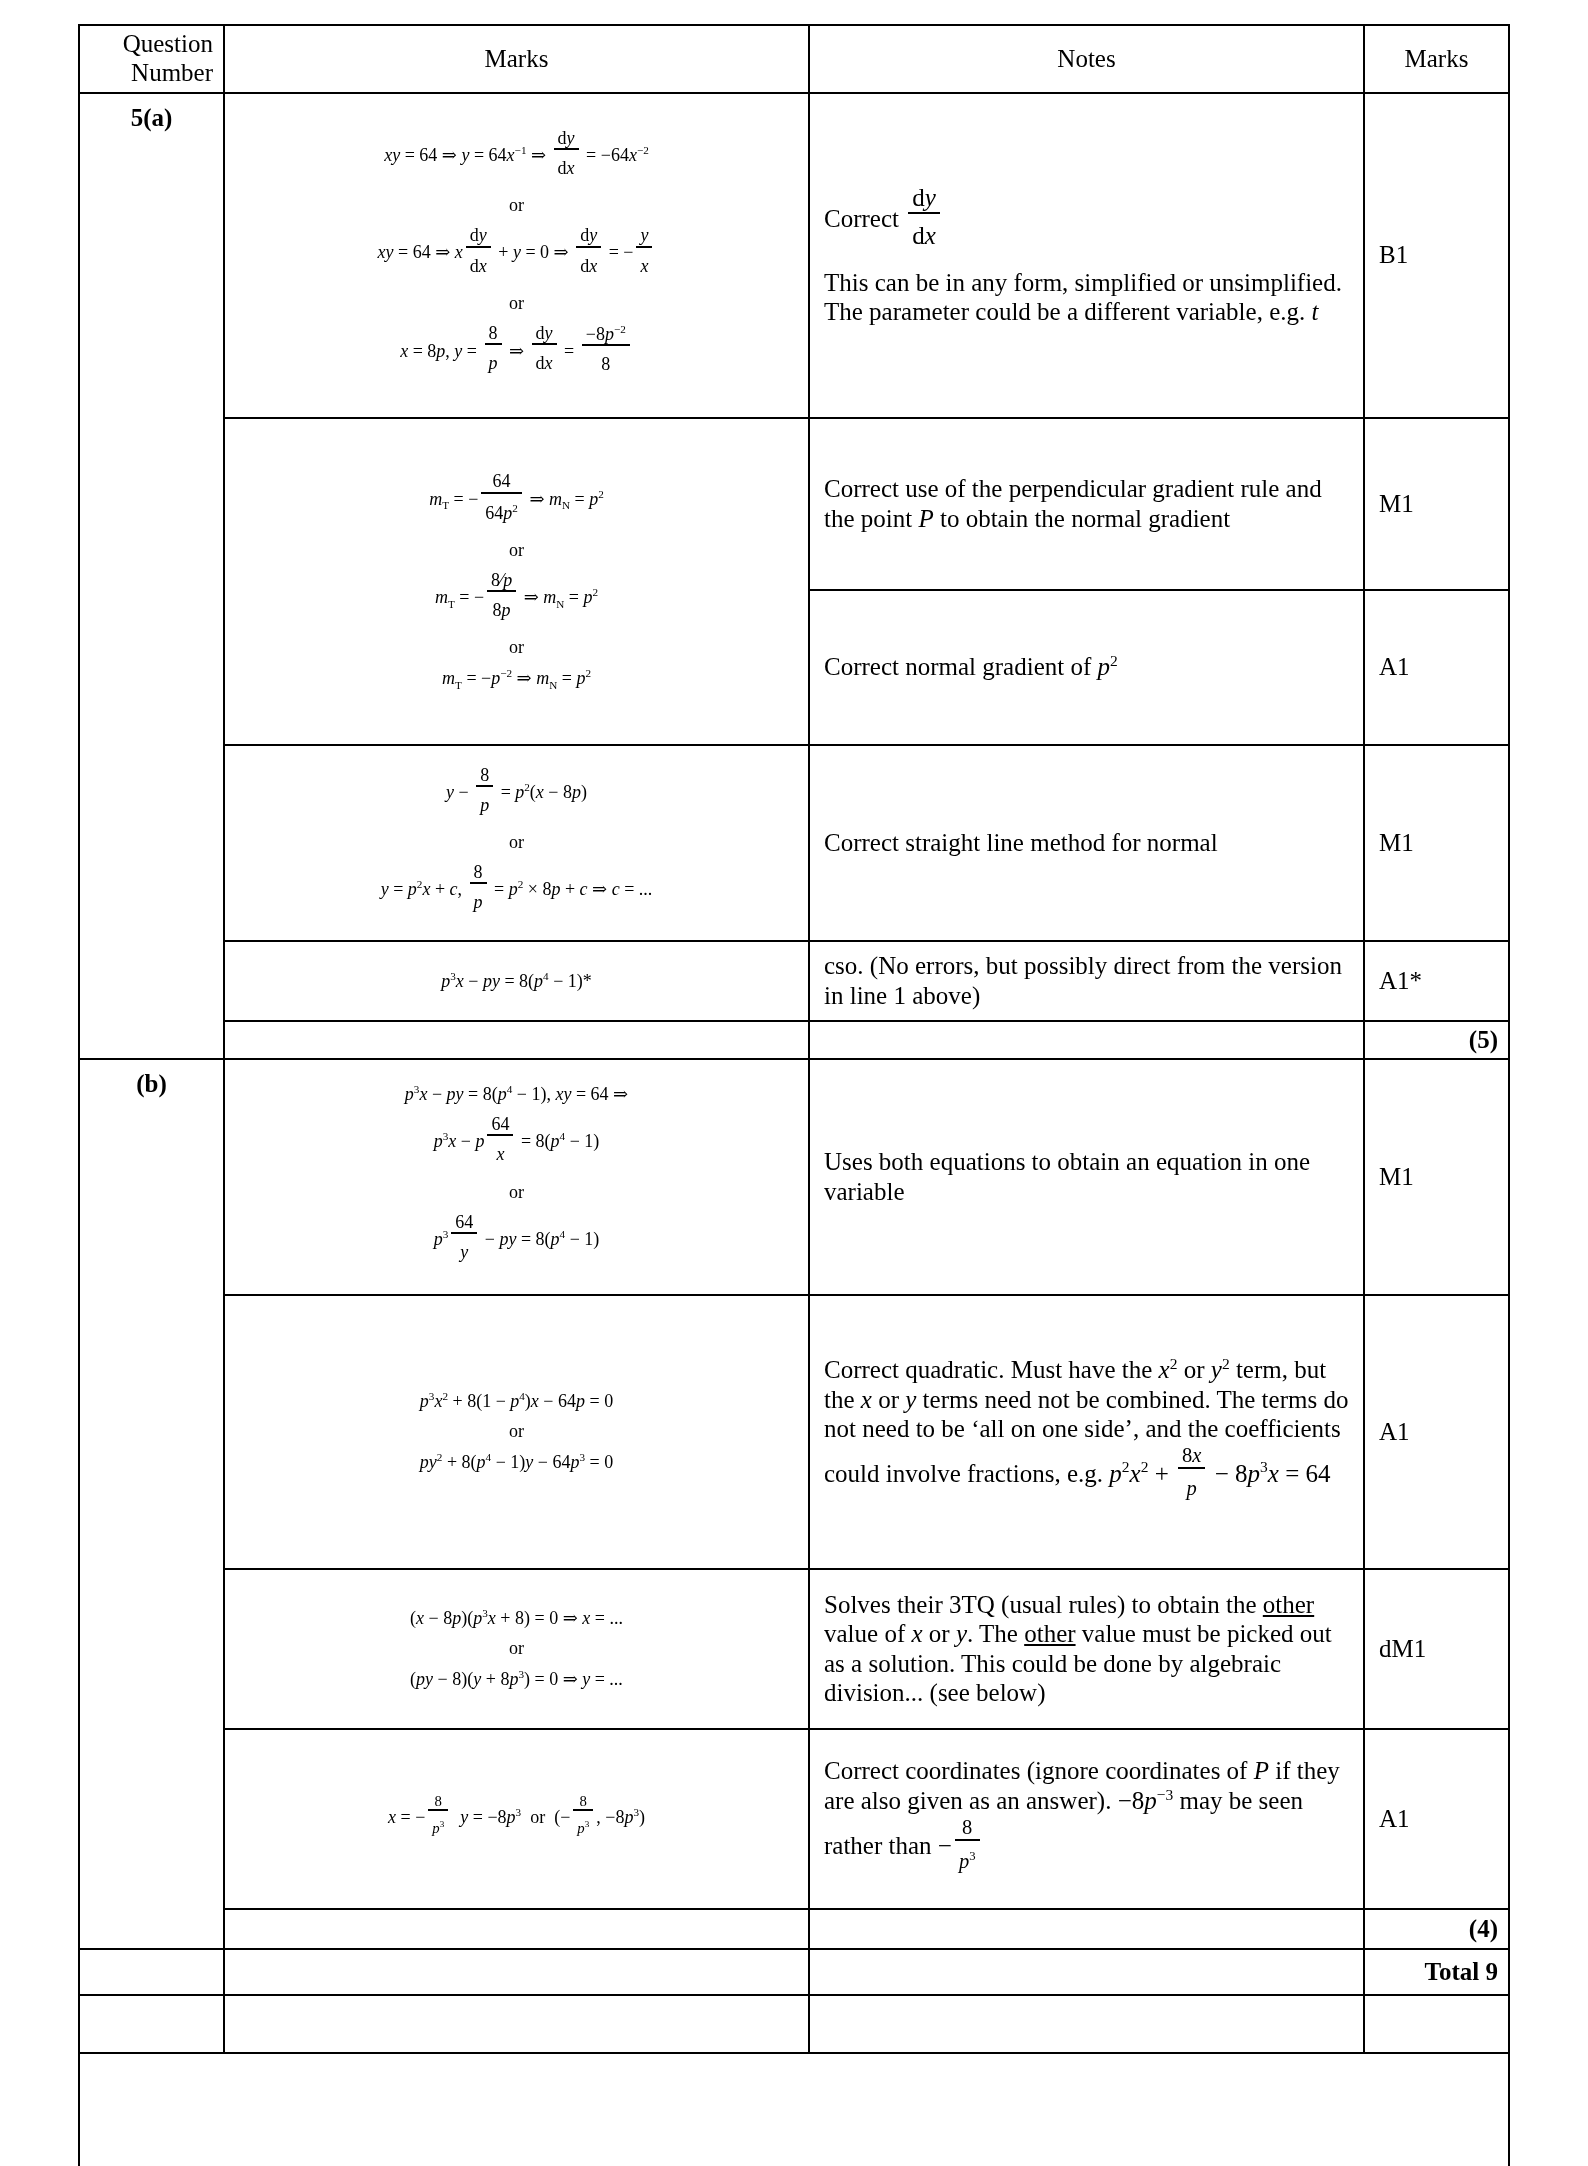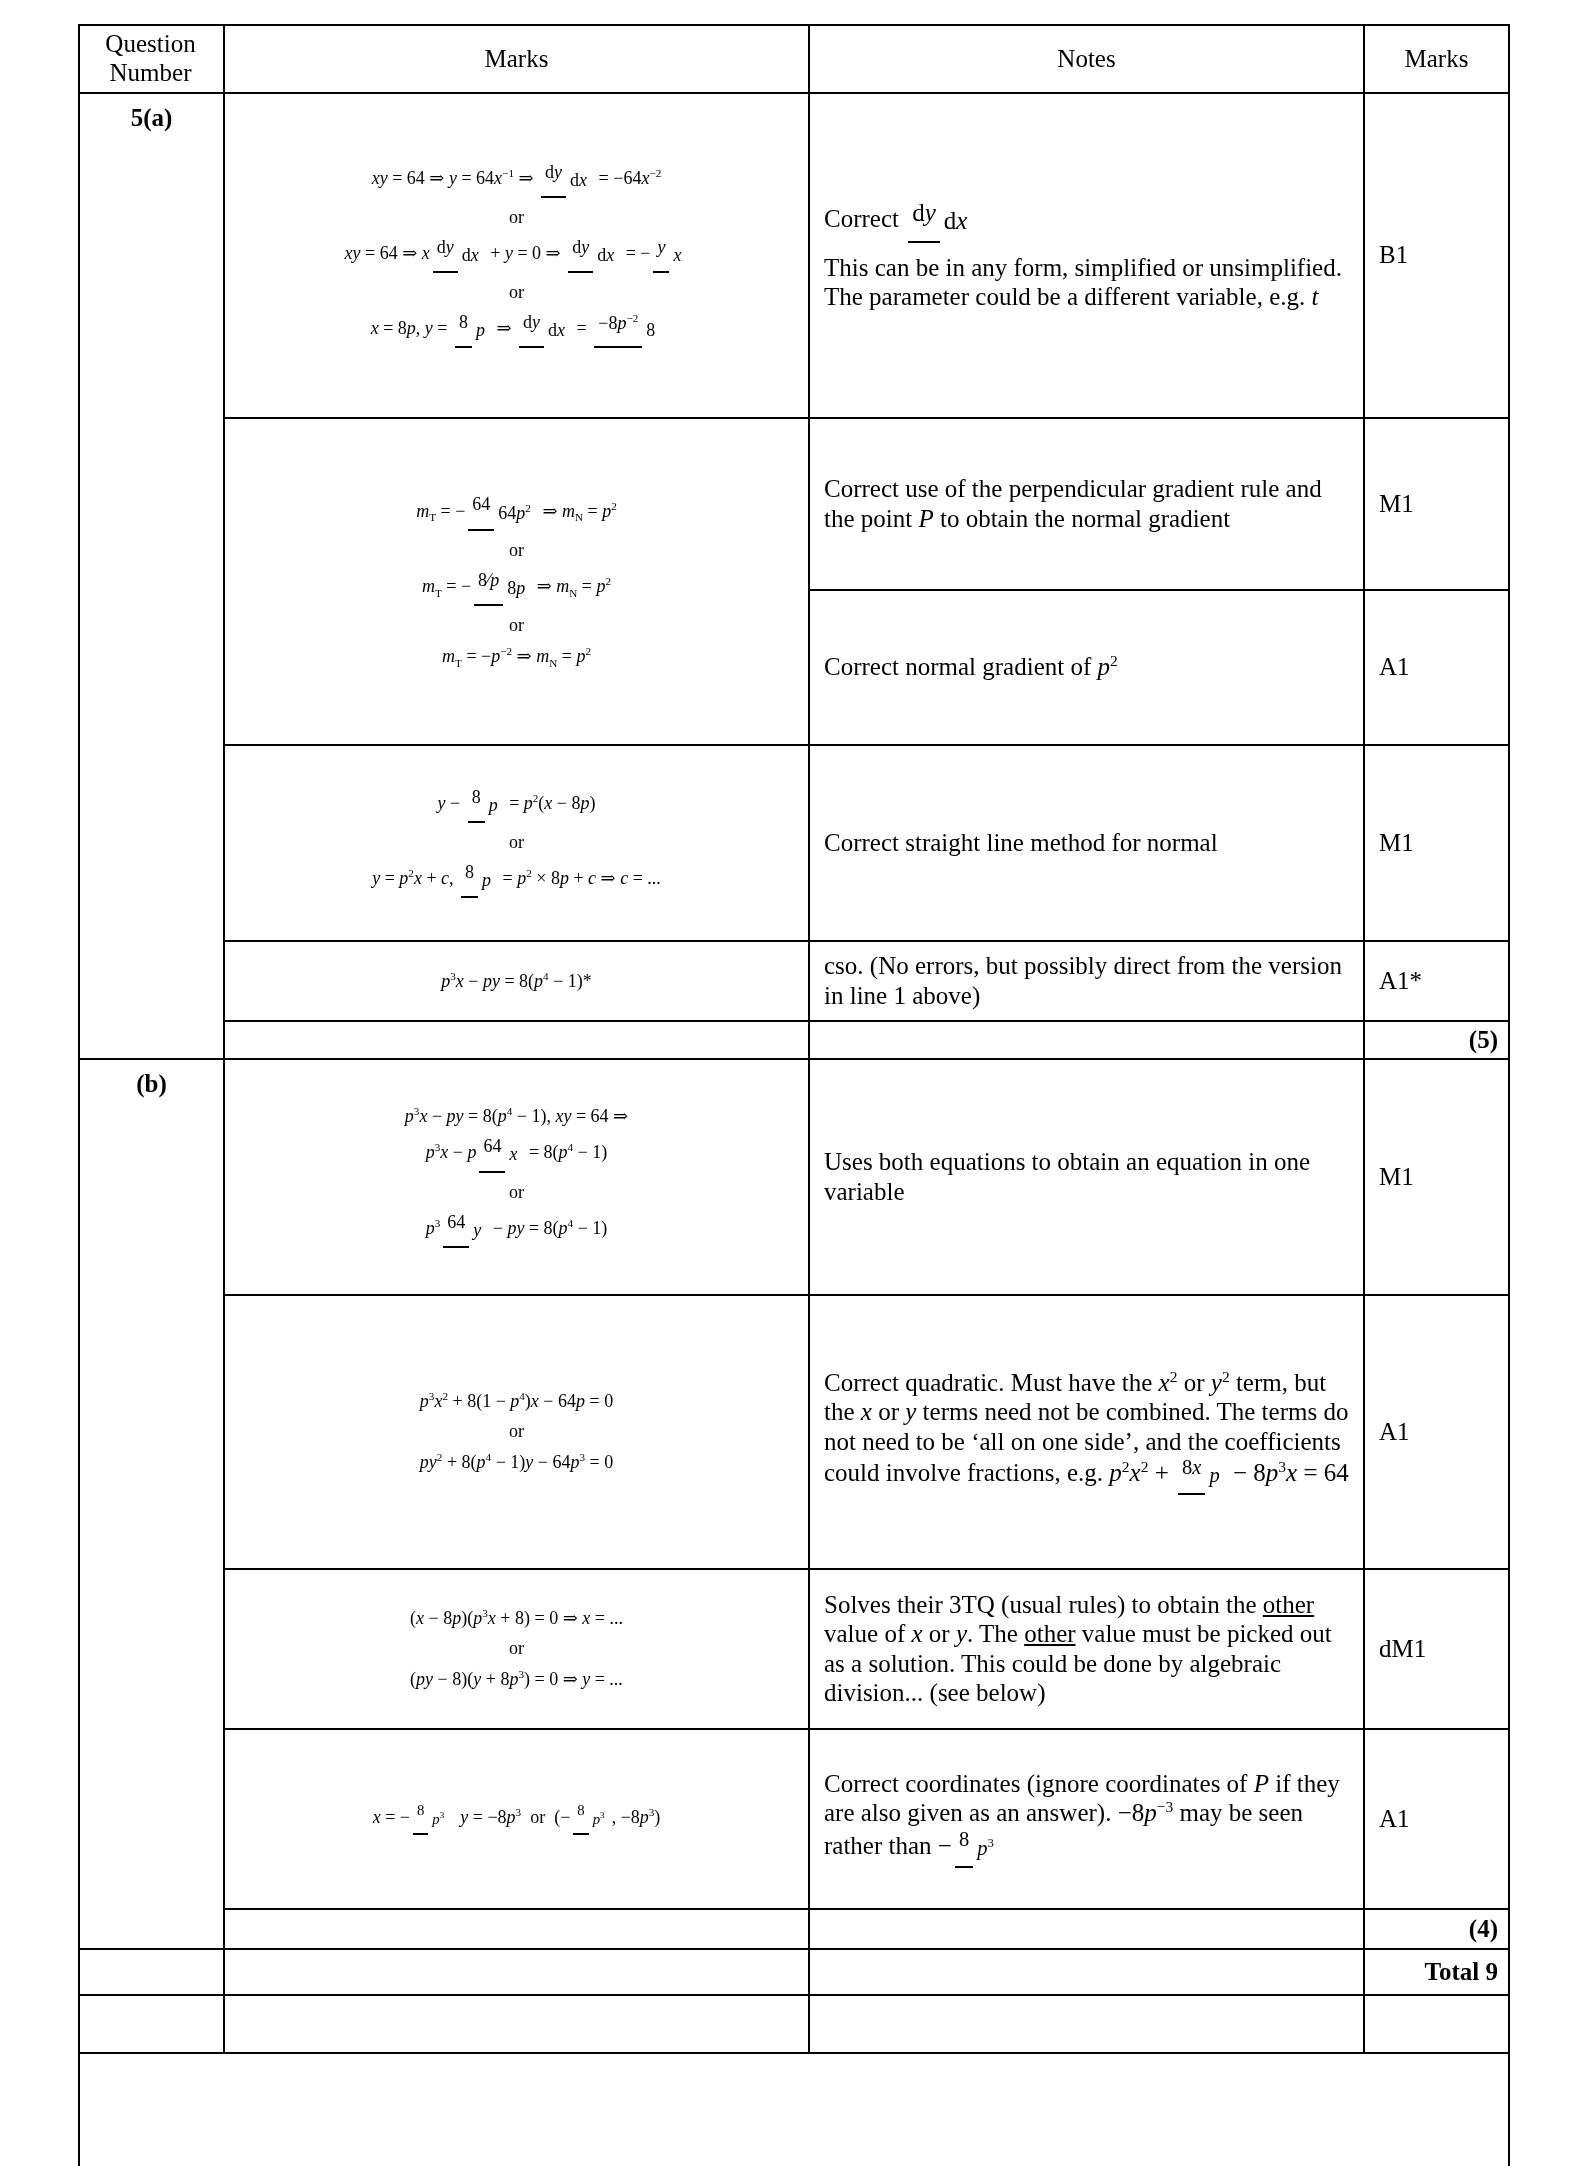--- a/index.html
+++ b/index.html
@@ -21,38 +21,38 @@
     width: 1432px;
   }
   td {
     border: 2px solid #000;
     padding: 4px 10px;
     font-size: 25px;
     vertical-align: middle;
     overflow: hidden;
   }
   .head { text-align: center; }
-  .qhead { text-align: center; padding-left: 8px; line-height: 1.15; }
+  .qhead { text-align: right; padding-left: 8px; line-height: 1.15; }
   .qn-cell {
     text-align: center;
     vertical-align: top;
     font-weight: bold;
     padding-top: 10px;
   }
   .scheme-cell { text-align: center; font-size: 18px; }
   .notes-cell { text-align: left; padding: 8px 14px; line-height: 1.18; }
   .marks-cell { padding-left: 14px; margin-top: 30px; }
   .marks-right { text-align: right; font-weight: bold; padding-right: 10px; }
   .marks-total { text-align: right; font-weight: bold; }
   .mline { margin: 9px 0; }
   .orline { margin: 2px 0; }
   .nline + .nline { margin-top: 10px; }
   .fr {
     display: inline-flex;
-    flex-direction: row;
+    flex-direction: column;
     vertical-align: middle;
     text-align: center;
     margin: 0 3px;
   }
   .fr .nu { display: block; border-bottom: 2px solid #000; padding: 0 4px; line-height: 1.12; }
   .fr .de { display: block; padding: 8px 4px; line-height: 1.12; }
   .fr.sm { font-size: 0.82em; }
   sup, sub { font-size: 0.62em; }
   .filler-cell { height: 140px; }
 </style>

